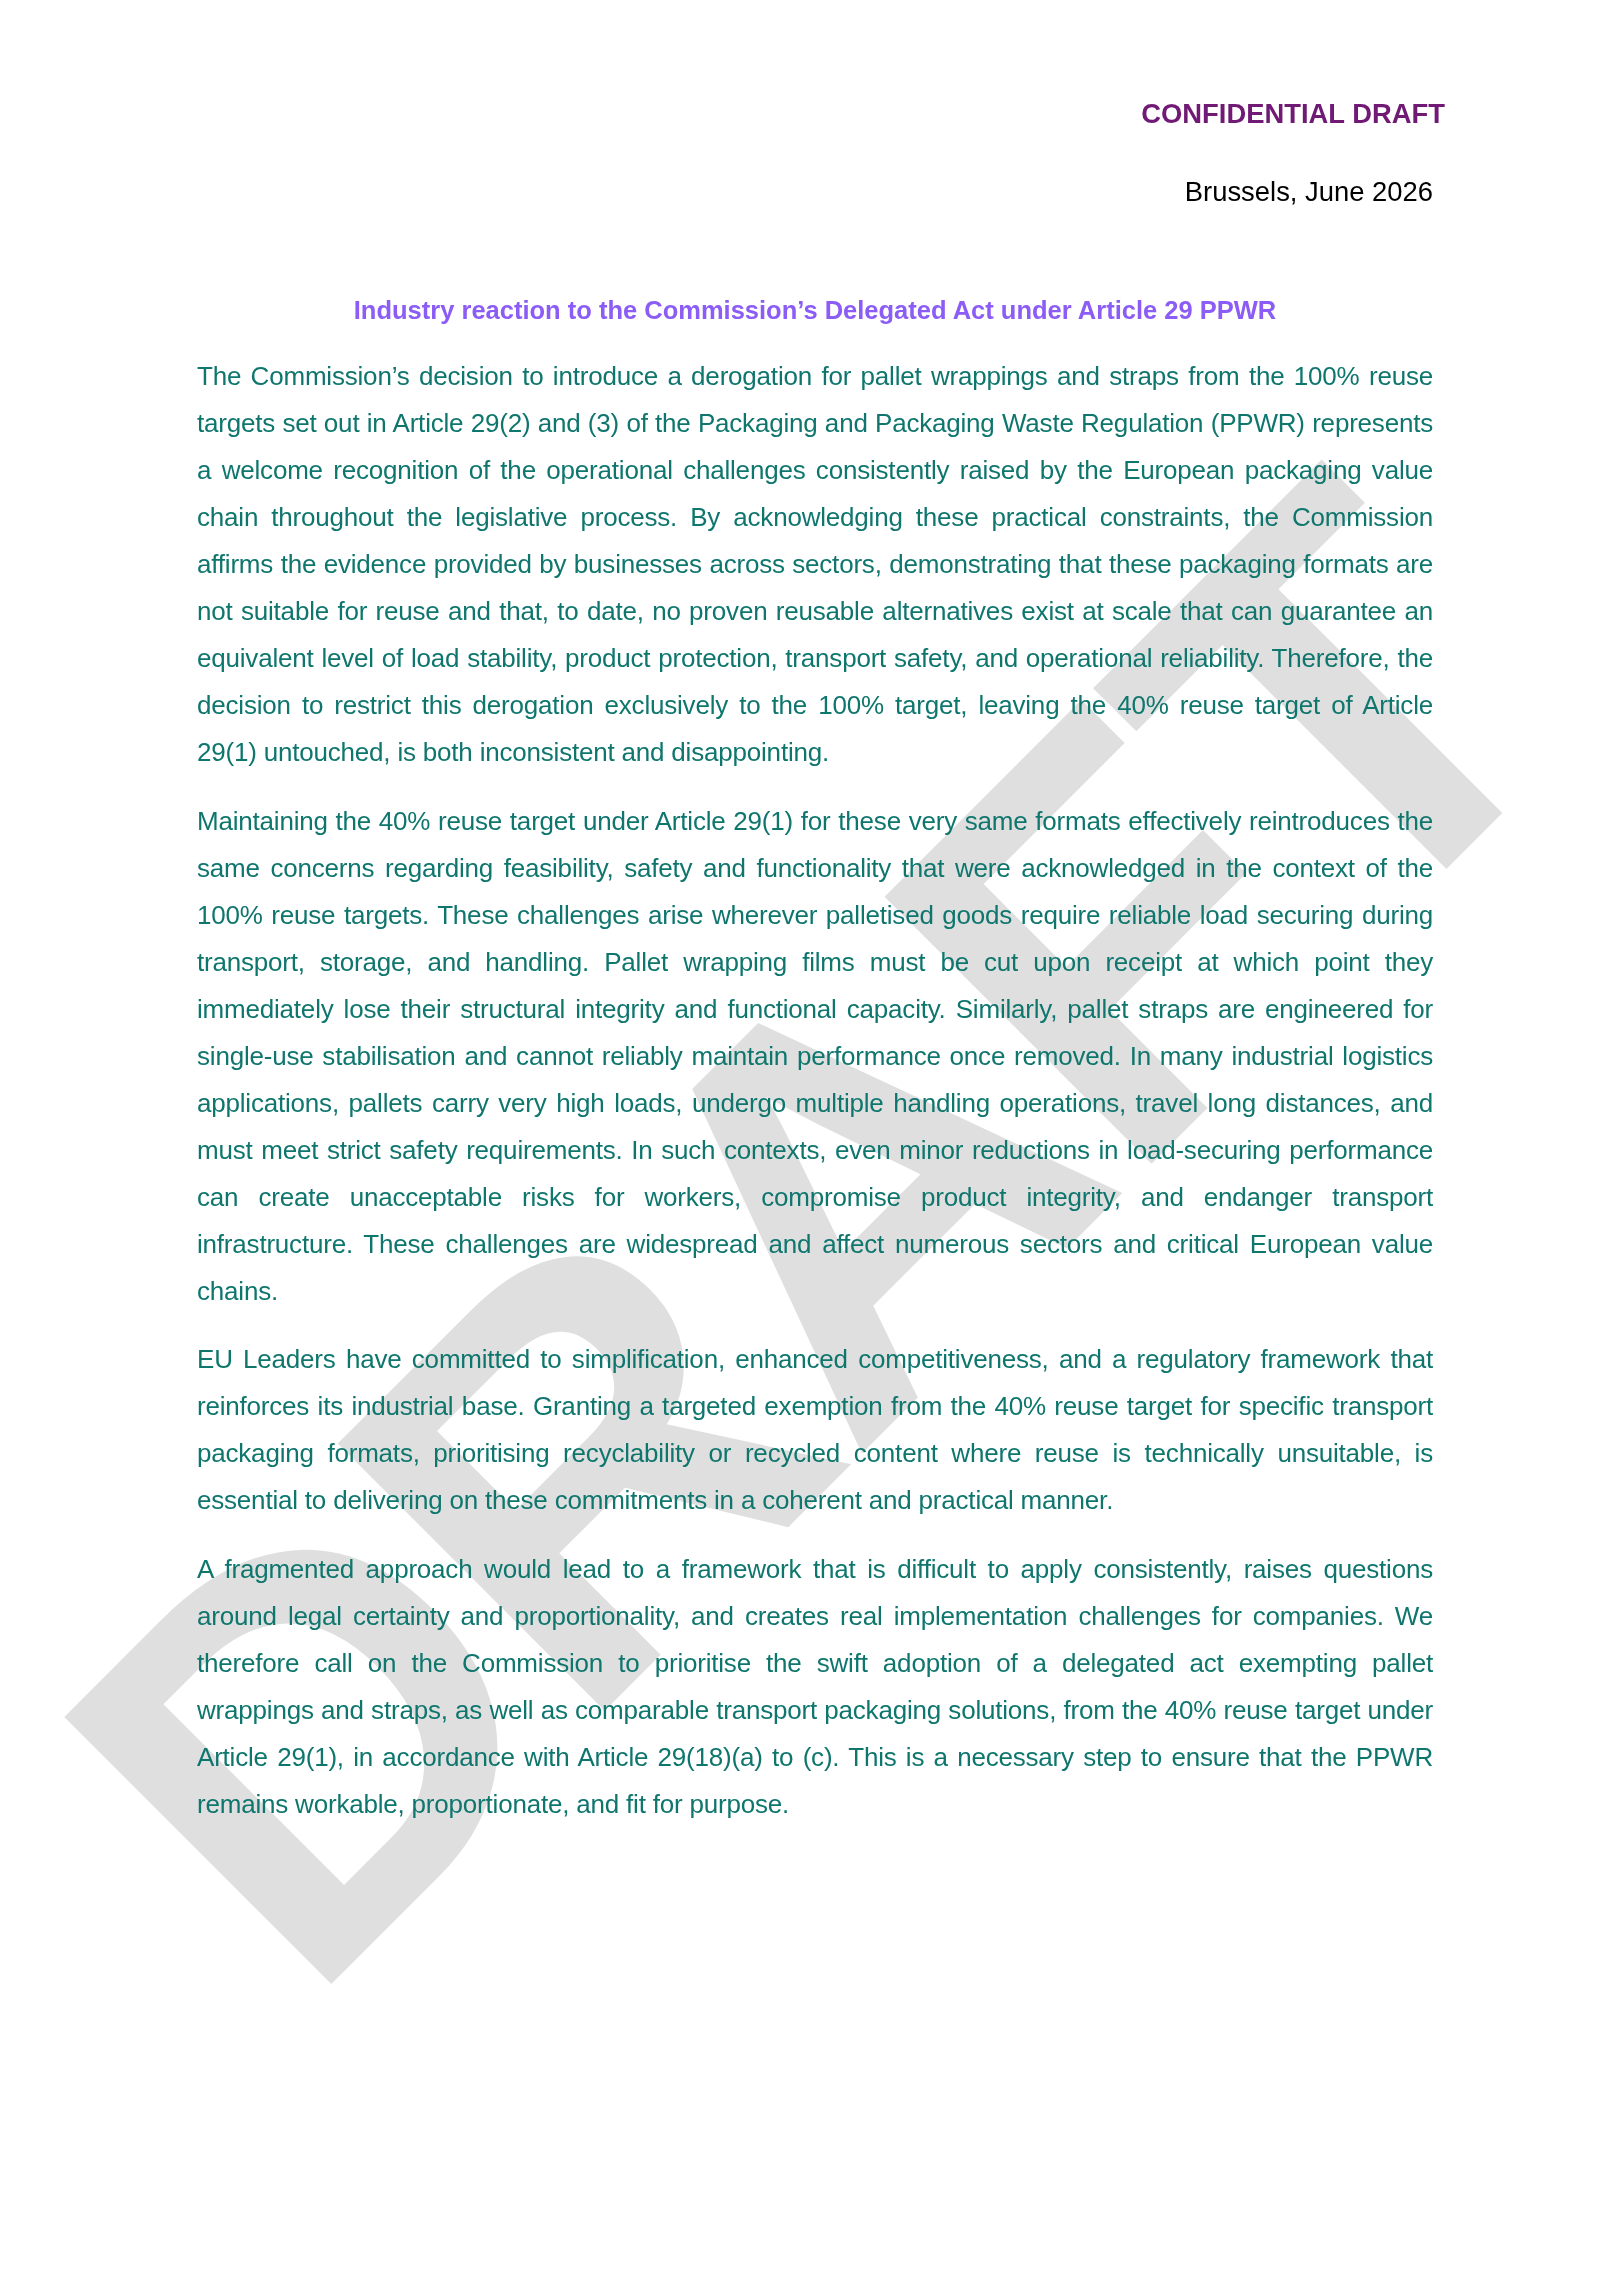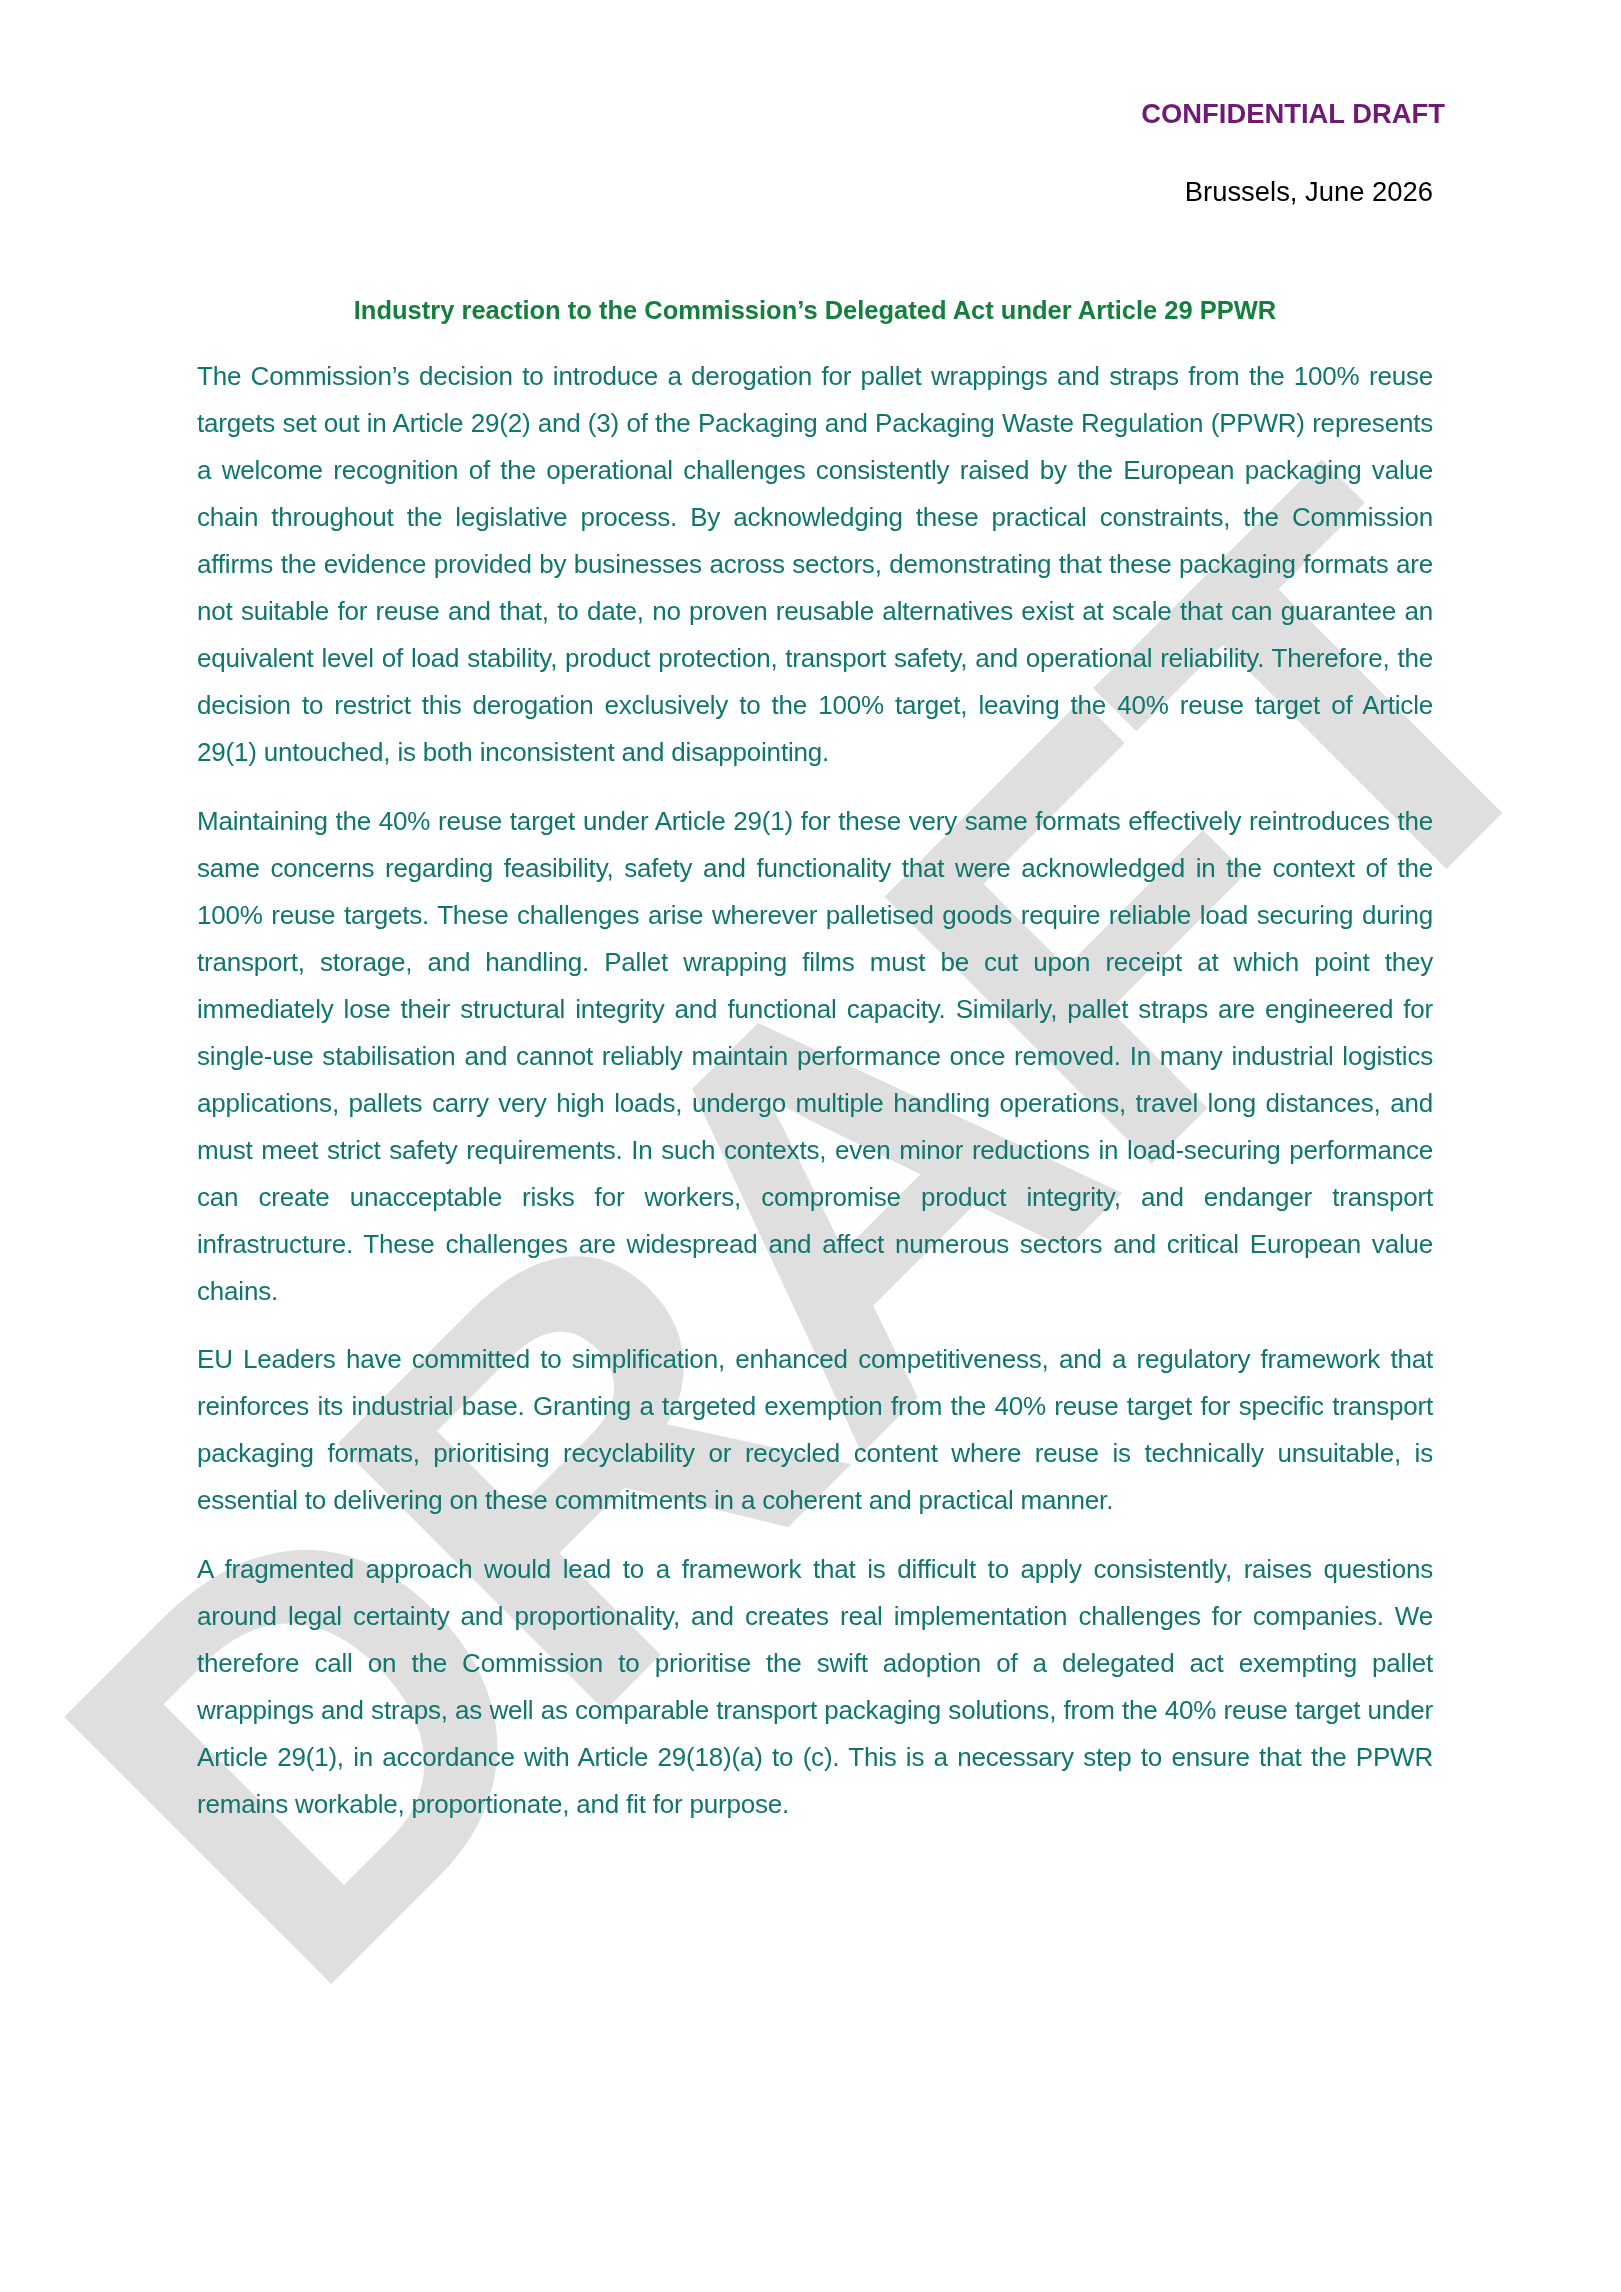--- a/index.html
+++ b/index.html
@@ -68,21 +68,21 @@
     }
     .title {
       position: absolute;
       top: 296px;
       left: 197px;
       width: 1236px;
       text-align: center;
       font-family: "Liberation Sans", sans-serif;
       font-weight: bold;
       font-size: 25.5px;
-      color: #15803d;
+      color: #8b5cf6;
       z-index: 1;
     }
     .body-text {
       position: absolute;
       top: 353px;
       left: 197px;
       width: 1236px;
       z-index: 1;
     }
     .para {

